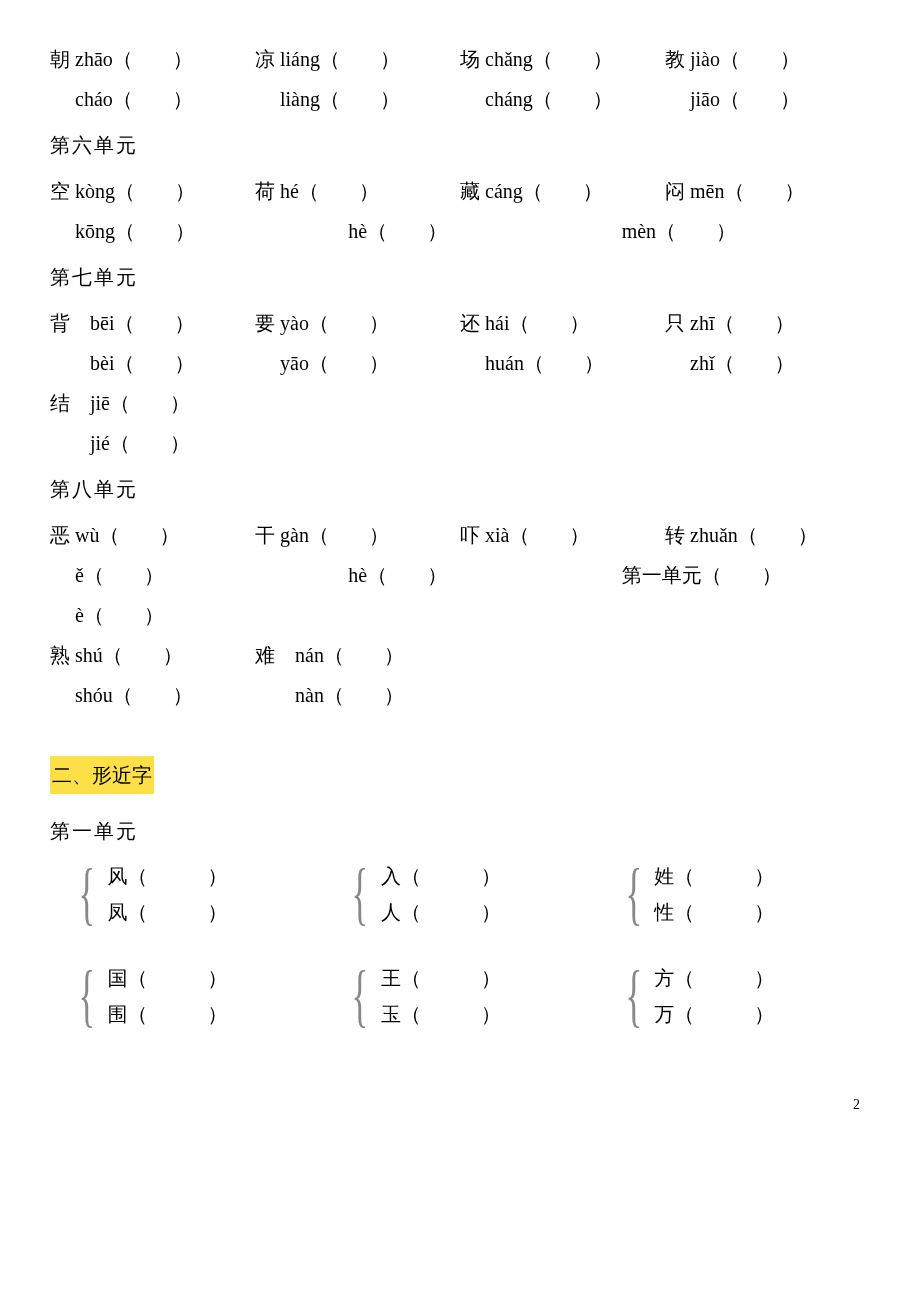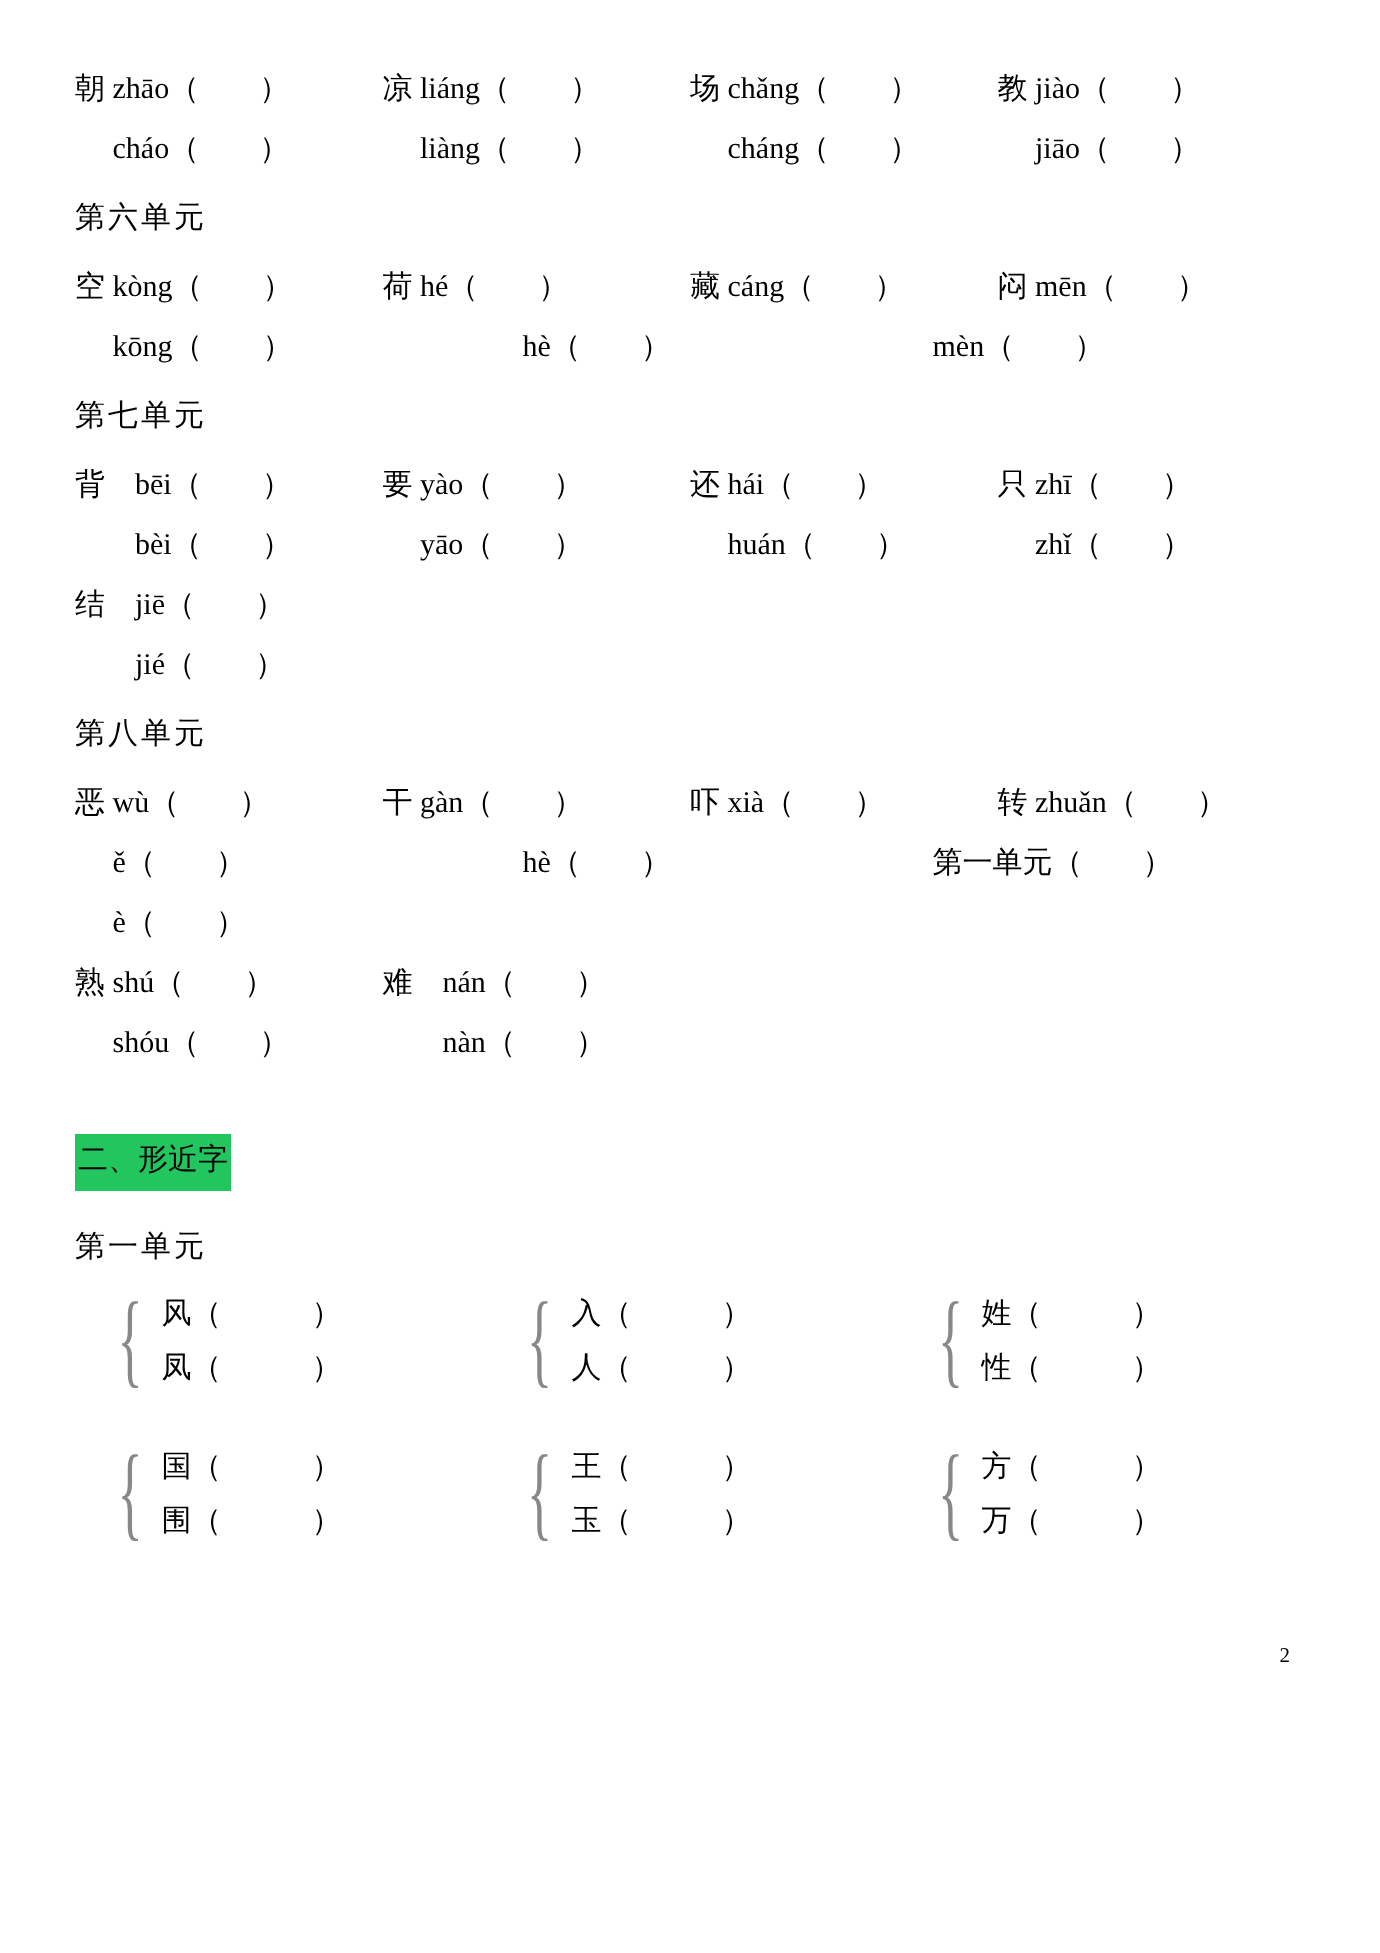--- a/index.html
+++ b/index.html
@@ -19,26 +19,25 @@
   .cell {
     flex: 1;
     white-space: nowrap;
   }
   .unit-title {
     text-align: left;
     margin: 8px 0;
     letter-spacing: 2px;
   }
   .section-title {
-    background: #22c55e;
+    background: #fde047;
     display: inline-block;
     margin-top: 40px;
     margin-bottom: 10px;
     padding: 0 2px;
-    font-family: Liberation Mono, monospace;
   }
   .char-group-row {
     display: flex;
     margin-bottom: 30px;
   }
   .char-group {
     flex: 1;
     display: flex;
     align-items: stretch;
     padding-left: 20px;

